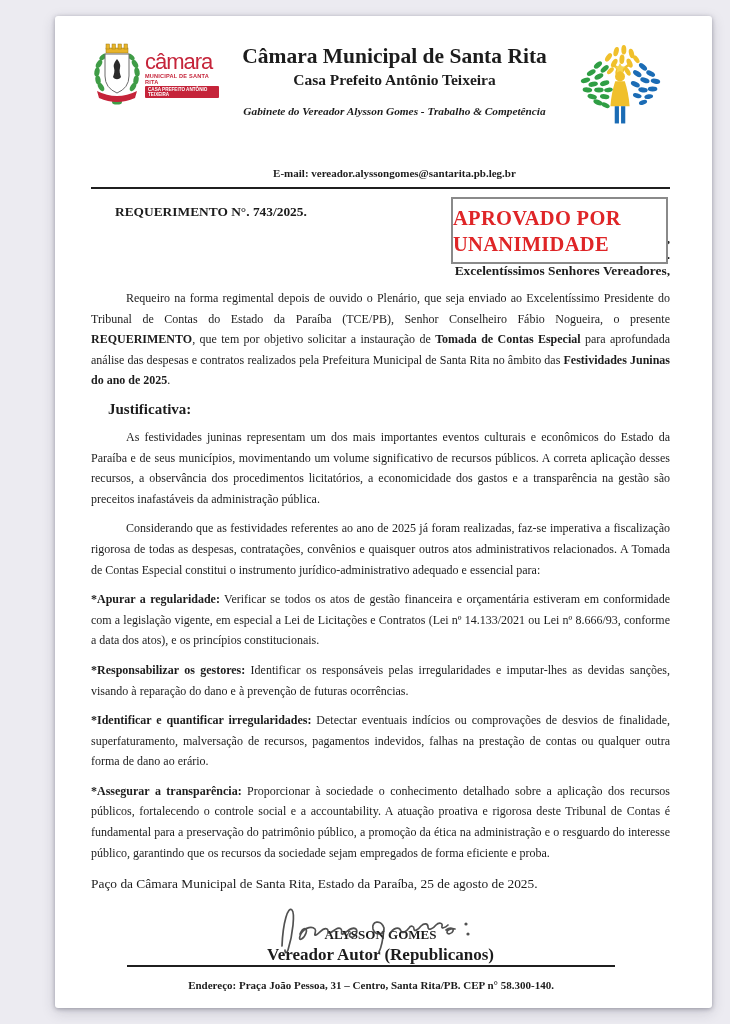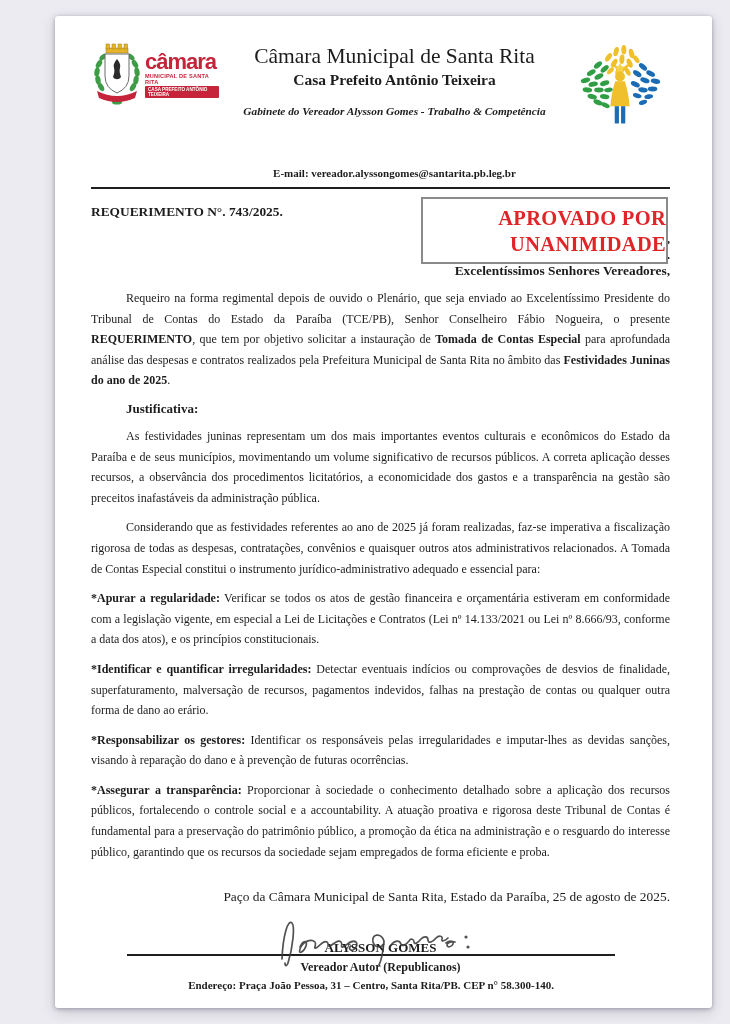--- a/index.html
+++ b/index.html
@@ -9,60 +9,60 @@
     position:absolute; left:55px; top:16px; width:657px; height:992px;
     background:#ffffff; border-radius:3px;
     box-shadow:0 1px 4px rgba(40,40,60,.35), 0 4px 14px rgba(40,40,60,.18);
   }
   .content { position:absolute; left:36px; right:42px; top:0; bottom:0; }
 
   
   .header { display:flex; align-items:flex-start; padding-top:26px; }
   .crest-wrap { width:128px; flex:0 0 128px; display:flex; align-items:flex-start; gap:2px; }
   .crest-text { display:flex; flex-direction:column; align-items:flex-start; margin-top:10px; }
-  .crest-word { font-family:"Liberation Sans", sans-serif; font-weight:bold; font-size:22px; line-height:20px; letter-spacing:-1px; }
+  .crest-word { font-family:"Liberation Sans", sans-serif; font-weight:normal; font-size:22px; line-height:20px; letter-spacing:-1px; }
   .crest-sub  { font-family:"Liberation Sans", sans-serif; font-weight:bold; font-size:5.6px; letter-spacing:.2px; margin-top:1px; }
   .crest-bar  { font-family:"Liberation Sans", sans-serif; font-weight:bold; font-size:4.6px; color:#fff; padding:1px 3px; border-radius:1px; margin-top:1px; }
   .head-center { flex:1; text-align:center; padding-top:2px; }
-  .h-title { font-size:21.5px; font-weight:normal; line-height:25px; }
+  .h-title { font-size:21.5px; font-weight:bold; line-height:25px; }
   .h-sub   { font-size:15.5px; font-weight:bold; line-height:20px; margin-top:1px; }
   .h-office{ font-size:11.3px; font-weight:bold; font-style:italic; line-height:15px; margin-top:14px; }
   .h-mail  { font-size:11px; font-weight:bold; line-height:15px;margin-top:47px; }
   .tree-wrap { width:100px; flex:0 0 100px; display:flex; justify-content:center; }
   .rule { border:0; border-top:2.6px solid #1f1f1f; margin-top:6px; }
 
   
-  .req-row { position:relative; margin-top:15px; }
+  .req-row { position:relative; margin-top:15px;margin-left:24px; }
   .req-no { font-size:13.4px; font-weight:bold; }
   .stamp {
-    position:absolute; top:-7px; right:2px; width:247px; height:67px;
+    position:absolute; top:-7px; right:2px; width:217px; height:67px;
     border:2px solid #8a8a8a; background:#fff;
-    display:flex; flex-direction:column; align-items:flex-end; justify-content:center;
+    display:flex; flex-direction:column; align-items:flex-start; justify-content:center;
   }
   .stamp div { font-weight:bold; font-size:20.5px; line-height:26px; letter-spacing:.3px; }
   .addr { margin-top:11px; }
   .addr div { font-size:13.4px; font-weight:bold; line-height:16px;text-align:right; }
 
   
   .para { font-size:12px; line-height:20.6px; text-align:justify; margin-top:9px; }
   .para.ind { text-indent:35px; }
-  .just-head { font-size:13px; font-weight:bold; margin-top:10px; margin-left:35px; }
+  .just-head { font-size:15px; font-weight:bold; margin-top:10px; margin-left:17px; }
   .para b { font-weight:bold; }
-  .dateline { font-size:13.4px; text-align:right; margin-top:27px; }
+  .dateline { font-size:13.4px; text-align:left; margin-top:13px; }
 
   
   .sigblock { text-align:center; margin-top:2px; position:relative; }
   .sig-svg { display:block; margin:0 auto -30px auto; position:relative; z-index:2; }
   .sig-name { font-size:13px; font-weight:bold; line-height:17px; }
-  .sig-role { font-size:12px; font-weight:bold; line-height:17px; margin-top:3px; }
+  .sig-role { font-size:17px; font-weight:bold; line-height:17px; margin-top:3px; }
 
   
   .footer {
     position:absolute; left:36px; right:55px; bottom:15px;
-    border-top:2.4px solid #1f1f1f; padding-top:22px; text-align:center;
+    border-top:2.4px solid #1f1f1f; padding-top:11px; text-align:center;
   }
   .footer div { font-size:11px; font-weight:bold; line-height:15px; }
   .footer a { text-decoration:underline; }
 </style>
 </head>
 <body>
 
 <div class="page">
   <div class="content">
 
@@ -189,22 +189,22 @@
       <div>Excelentíssimos Senhores Vereadores,</div>
     </div>
 
     <p class="para ind"><span>Requeiro na forma regimental depois de ouvido o Plenário, que seja enviado ao Excelentíssimo Presidente do Tribunal de Contas do Estado da Paraíba (TCE/PB), Senhor Conselheiro Fábio Nogueira, o presente </span><b>REQUERIMENTO</b><span>, que tem por objetivo solicitar a instauração de </span><b>Tomada de Contas Especial</b><span> para aprofundada análise das despesas e contratos realizados pela Prefeitura Municipal de Santa Rita no âmbito das </span><b>Festividades Juninas do ano de 2025</b><span>.</span></p>
 
     <div class="just-head">Justificativa:</div>
 
     <p class="para ind"><span>As festividades juninas representam um dos mais importantes eventos culturais e econômicos do Estado da Paraíba e de seus municípios, movimentando um volume significativo de recursos públicos. A correta aplicação desses recursos, a observância dos procedimentos licitatórios, a economicidade dos gastos e a transparência na gestão são preceitos inafastáveis da administração pública.</span></p>
     <p class="para ind"><span>Considerando que as festividades referentes ao ano de 2025 já foram realizadas, faz-se imperativa a fiscalização rigorosa de todas as despesas, contratações, convênios e quaisquer outros atos administrativos relacionados. A Tomada de Contas Especial constitui o instrumento jurídico-administrativo adequado e essencial para:</span></p>
     <p class="para"><b>*Apurar a regularidade:</b><span> Verificar se todos os atos de gestão financeira e orçamentária estiveram em conformidade com a legislação vigente, em especial a Lei de Licitações e Contratos (Lei nº 14.133/2021 ou Lei nº 8.666/93, conforme a data dos atos), e os princípios constitucionais.</span></p>
+    <p class="para"><b>*Responsabilizar os gestores:</b><span> Identificar os responsáveis pelas irregularidades e imputar-lhes as devidas sanções, visando à reparação do dano e à prevenção de futuras ocorrências.</span></p>
     <p class="para"><b>*Identificar e quantificar irregularidades:</b><span> Detectar eventuais indícios ou comprovações de desvios de finalidade, superfaturamento, malversação de recursos, pagamentos indevidos, falhas na prestação de contas ou qualquer outra forma de dano ao erário.</span></p>
-    <p class="para"><b>*Responsabilizar os gestores:</b><span> Identificar os responsáveis pelas irregularidades e imputar-lhes as devidas sanções, visando à reparação do dano e à prevenção de futuras ocorrências.</span></p>
     <p class="para"><b>*Assegurar a transparência:</b><span> Proporcionar à sociedade o conhecimento detalhado sobre a aplicação dos recursos públicos, fortalecendo o controle social e a accountability. A atuação proativa e rigorosa deste Tribunal de Contas é fundamental para a preservação do patrimônio público, a promoção da ética na administração e o resguardo do interesse público, garantindo que os recursos da sociedade sejam empregados de forma eficiente e proba.</span></p>
 
     <div class="dateline">Paço da Câmara Municipal de Santa Rita, Estado da Paraíba, 25 de agosto de 2025.</div>
 
     <div class="sigblock">
       <svg class="sig-svg" width="230" height="62" viewBox="0 0 230 62">
         <g fill="none" stroke="#3a3a3a" stroke-width="1.7" stroke-linecap="round" opacity=".88">
           <path d="M16,52 C17,28 22,12 26,16 C29,19 27,40 22,56 C21,59 19,60 19,56"></path>
           <path d="M34,40 c3,-7 8,-7 6,-1 c-2,6 -8,9 -6,3 c2,-7 11,-11 15,-7 c2,2 -2,7 1,6 c4,-2 7,-8 11,-6 c2,1 0,5 3,4 c4,-2 8,-7 11,-4 c2,2 -1,6 2,5 c4,-2 9,-8 13,-5 c2,2 0,7 -3,8 c-3,1 -5,-2 -2,-4"></path>
           <path d="M118,34 c-3,-9 -13,-7 -11,1 c2,7 12,6 11,-1 c-1,12 -2,18 -5,24"></path>

